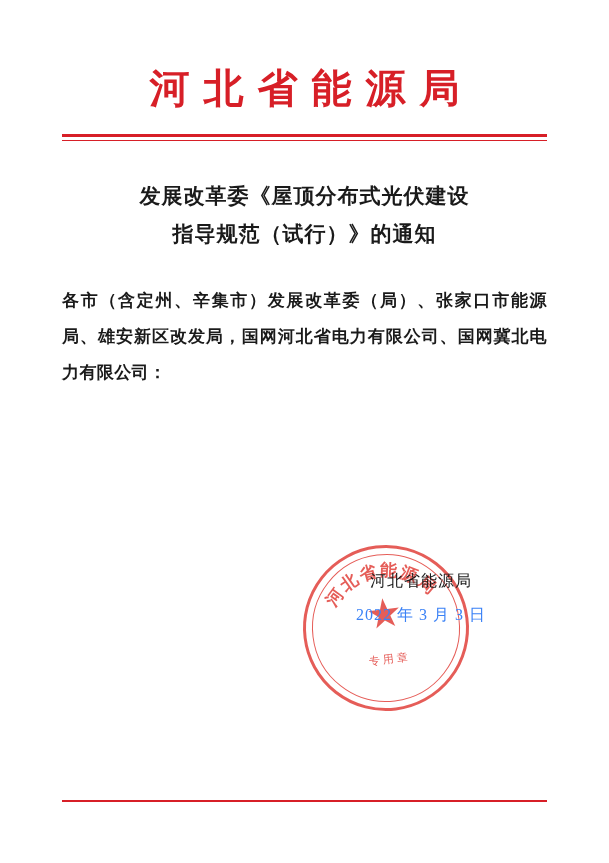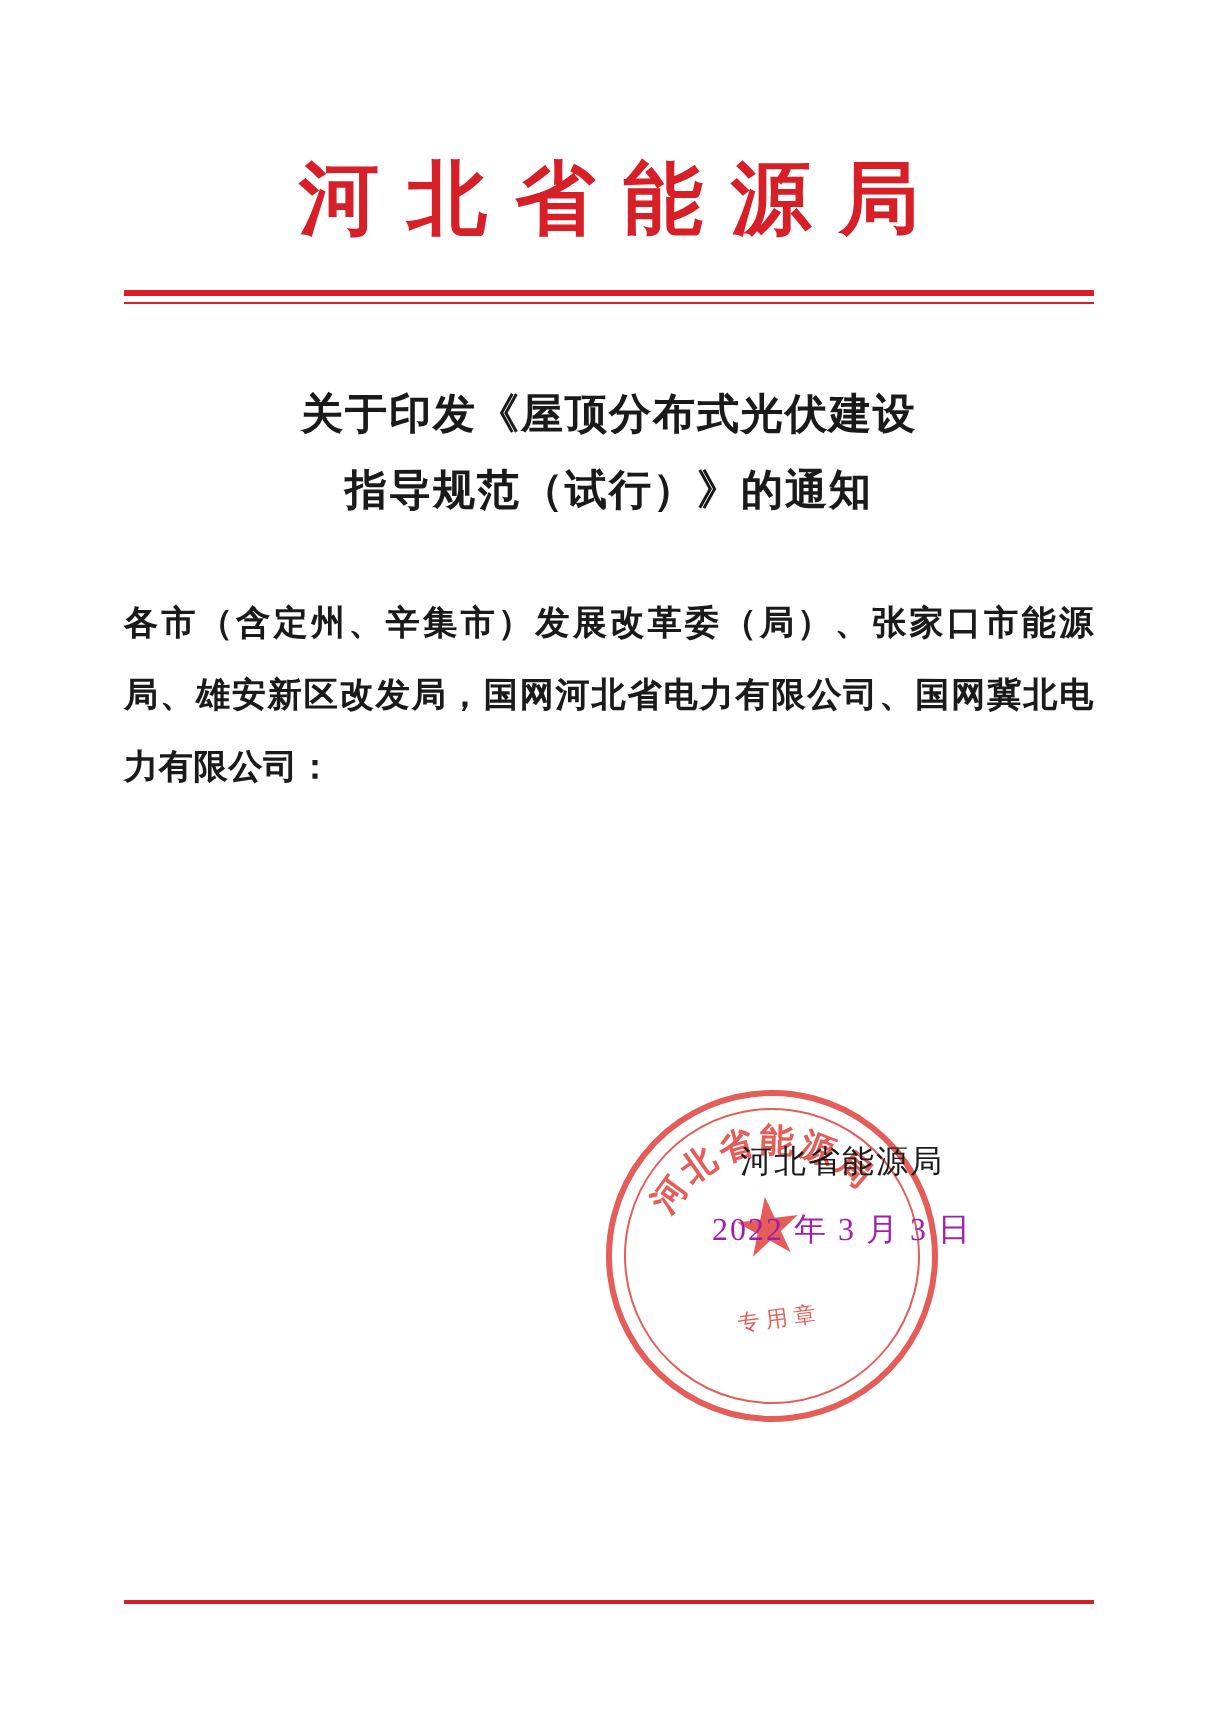--- a/index.html
+++ b/index.html
@@ -14,21 +14,21 @@
     color: #1a1a1a;
     overflow: hidden;
     position: relative;
   }
 
   .page {
     position: relative;
     width: 609px;
     height: 863px;
     box-sizing: border-box;
-    padding: 15px 62px;
+    padding: 4px 62px;
   }
 
   
   .masthead {
     text-align: center;
     padding-top: 62px;
   }
   .masthead-title {
     color: #d71f27;
     font-family: "Liberation Serif", "DejaVu Serif", serif;
@@ -170,21 +170,21 @@
     color: #1a1a1a;
   }
   .date {
     position: absolute;
     left: 28px;
     top: 60px;
     width: 180px;
     text-align: center;
     font-size: 16px;
     letter-spacing: 1px;
-    color: #a21caf;
+    color: #3b82f6;
   }
 
   
   .footer-rule {
     position: absolute;
     left: 62px;
     right: 62px;
     top: 800px;
     height: 2px;
     background: #d71f27;
@@ -197,21 +197,21 @@
 
   <div class="masthead">
     <div class="masthead-title">河北省能源局</div>
     <div class="masthead-rules">
       <div class="rule-thick"></div>
       <div class="rule-thin"></div>
     </div>
   </div>
 
   <div class="doc-title">
-    <span class="line">关于印发《屋顶分布式光伏建设</span>
+    <span class="line">发展改革委《屋顶分布式光伏建设</span>
     <span class="line">指导规范（试行）》的通知</span>
   </div>
 
   <div class="doc-body">
     <p class="para">各市（含定州、辛集市）发展改革委（局）、张家口市能源局、雄安新区改发局，国网河北省电力有限公司、国网冀北电力有限公司：</p>
   </div>
 
   <div class="sign-block">
     <div class="seal">
       <div class="seal-inner"></div>

